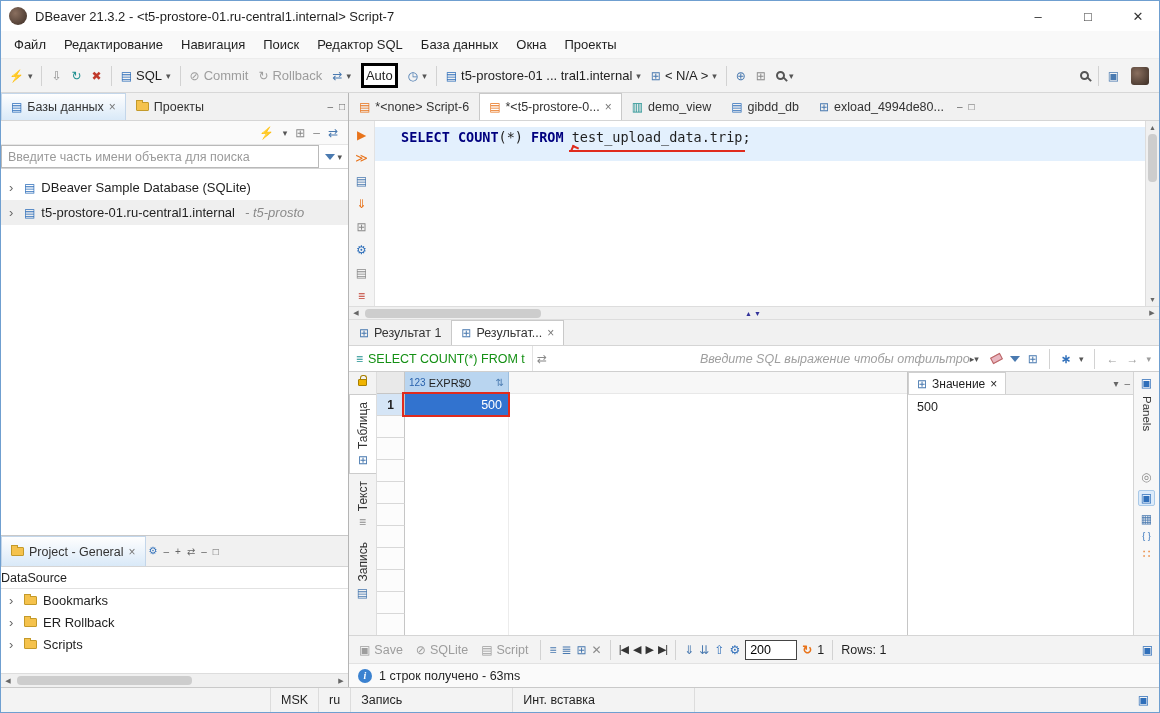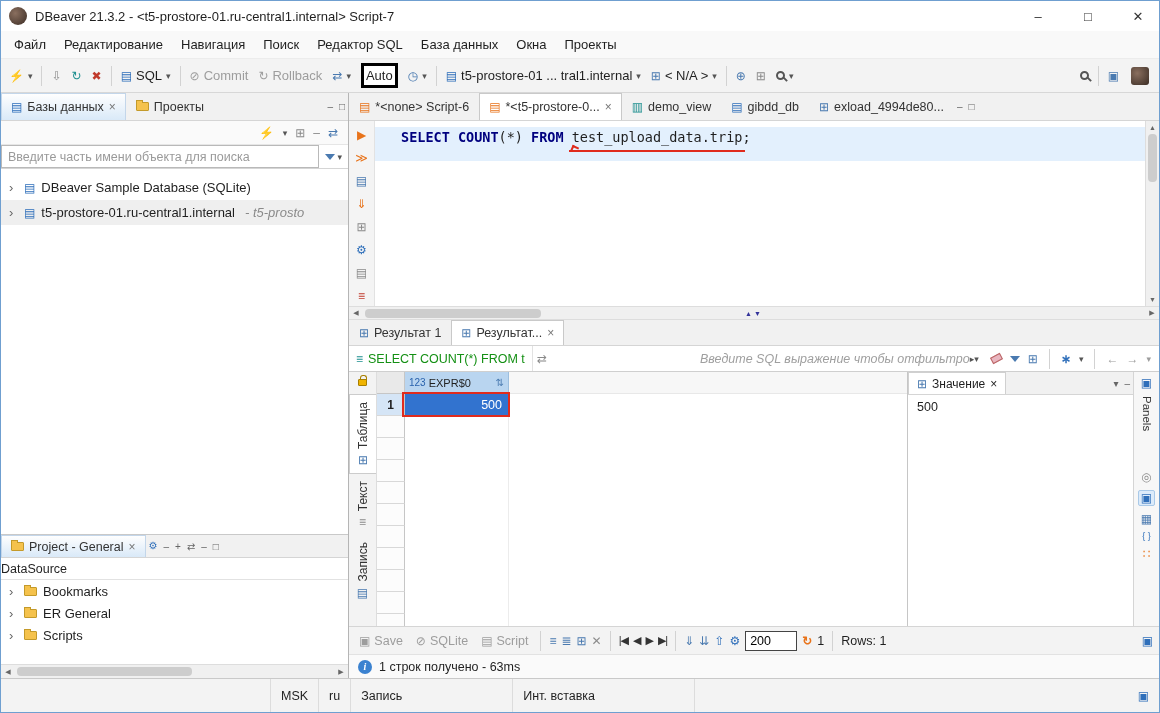--- a/index.html
+++ b/index.html
@@ -48,21 +48,21 @@
   .searchrow input { flex:1; height:23px; border:1px solid #b9b9b9; padding:0 6px; font:12.5px "Liberation Sans", sans-serif; color:#444; }
   .searchrow input::placeholder { color:#9a9a9a; }
   .funnel { width:0; height:0; border-left:5px solid transparent; border-right:5px solid transparent; border-top:6px solid #4a7ab0; display:inline-block; }
 
   .tree { flex:1; min-height:0; padding-top:6px; overflow:hidden; }
   .tree-item { display:flex; align-items:center; gap:6px; height:25px; padding:0 8px; white-space:nowrap; }
   .tree-item.selected { background:#efefef; }
   .chevron { color:#666; width:9px; font-size:13px; }
   .tree-desc { color:#8a8a8a; font-style:italic; margin-left:4px; }
 
-  .ptabs { height:24px; flex:0 0 auto; display:flex; align-items:stretch; background:#f1f1f1; border-top:1px solid #c9c9c9; border-bottom:1px solid #d5d5d5; }
+  .ptabs { height:32px; flex:0 0 auto; display:flex; align-items:stretch; background:#f1f1f1; border-top:1px solid #c9c9c9; border-bottom:1px solid #d5d5d5; }
   .phead { height:22px; flex:0 0 auto; display:flex; align-items:center; border-bottom:1px solid #e2e2e2; font-size:12.5px; }
   .phead .c1 { flex:1; padding-left:10px; } .phead .c2 { width:92px; }
   .proj-item { height:22px; display:flex; align-items:center; gap:6px; padding-left:8px; }
   .folder { width:13px; height:9px; background:#f5c24c; border:1px solid #c49a2a; position:relative; border-radius:1px; flex:0 0 auto; }
   .folder::before { content:''; position:absolute; top:-3px; left:-1px; width:5px; height:2px; background:#f5c24c; border:1px solid #c49a2a; border-bottom:none; }
   .hscroll { height:14px; flex:0 0 auto; background:#f0f0f0; border-top:1px solid #ddd; display:flex; align-items:center; }
   .hscroll .arr { width:14px; text-align:center; font-size:7px; color:#666; }
   .hscroll .track { flex:1; height:100%; position:relative; }
   .hthumb { position:absolute; top:2px; height:9px; background:#cdcdcd; border-radius:4px; }
 
@@ -130,21 +130,21 @@
 
   .gbottombar { height:28px; flex:0 0 auto; display:flex; align-items:center; background:#f3f3f3; border-top:1px solid #d5d5d5; padding:0 6px; gap:5px; font-size:12.5px; white-space:nowrap; }
   .fetchbox { width:52px; height:20px; border:1px solid #444; font:12.5px "Liberation Sans", sans-serif; padding:0 4px; }
   .navtx { font-size:11px; color:#333; letter-spacing:-1px; }
   .gbspacer { flex:1; }
 
   .rstatus { height:24px; flex:0 0 auto; display:flex; align-items:center; gap:7px; background:#fafafa; border-top:1px solid #e2e2e2; padding-left:9px; font-size:12.5px; }
   .info { width:14px; height:14px; border-radius:50%; background:#3b82d0; color:#fff; font:bold italic 10px "Liberation Serif", serif; display:flex; align-items:center; justify-content:center; flex:0 0 auto; }
 
   
-  .statusbar { height:34px; flex:0 0 auto; display:flex; align-items:stretch; background:#f3f3f3; border-top:1px solid #c9c9c9; font-size:12.5px; }
+  .statusbar { height:25px; flex:0 0 auto; display:flex; align-items:stretch; background:#f3f3f3; border-top:1px solid #c9c9c9; font-size:12.5px; }
   .scell { display:flex; align-items:center; padding:0 10px; border-right:1px solid #dcdcdc; white-space:nowrap; }
   .scell.first { width:270px; flex:0 0 auto; }
   .sspacer { flex:1; }
 </style>
 </head>
 <body>
 
 <div class="app">
 
   <div class="titlebar">
@@ -290,21 +290,21 @@
         <span class="c2">DataSource</span>
       </div>
       <div class="proj-item">
         <span class="chevron">›</span>
         <span class="folder"></span>
         <span>Bookmarks</span>
       </div>
       <div class="proj-item">
         <span class="chevron">›</span>
         <span class="folder"></span>
-        <span>ER General</span>
+        <span>ER Rollback</span>
       </div>
       <div class="proj-item">
         <span class="chevron">›</span>
         <span class="folder"></span>
         <span>Scripts</span>
       </div>
       <div style="flex:0 0 auto;height:18px;"></div>
       <div class="hscroll">
         <span class="arr">◀</span>
         <span class="track">

